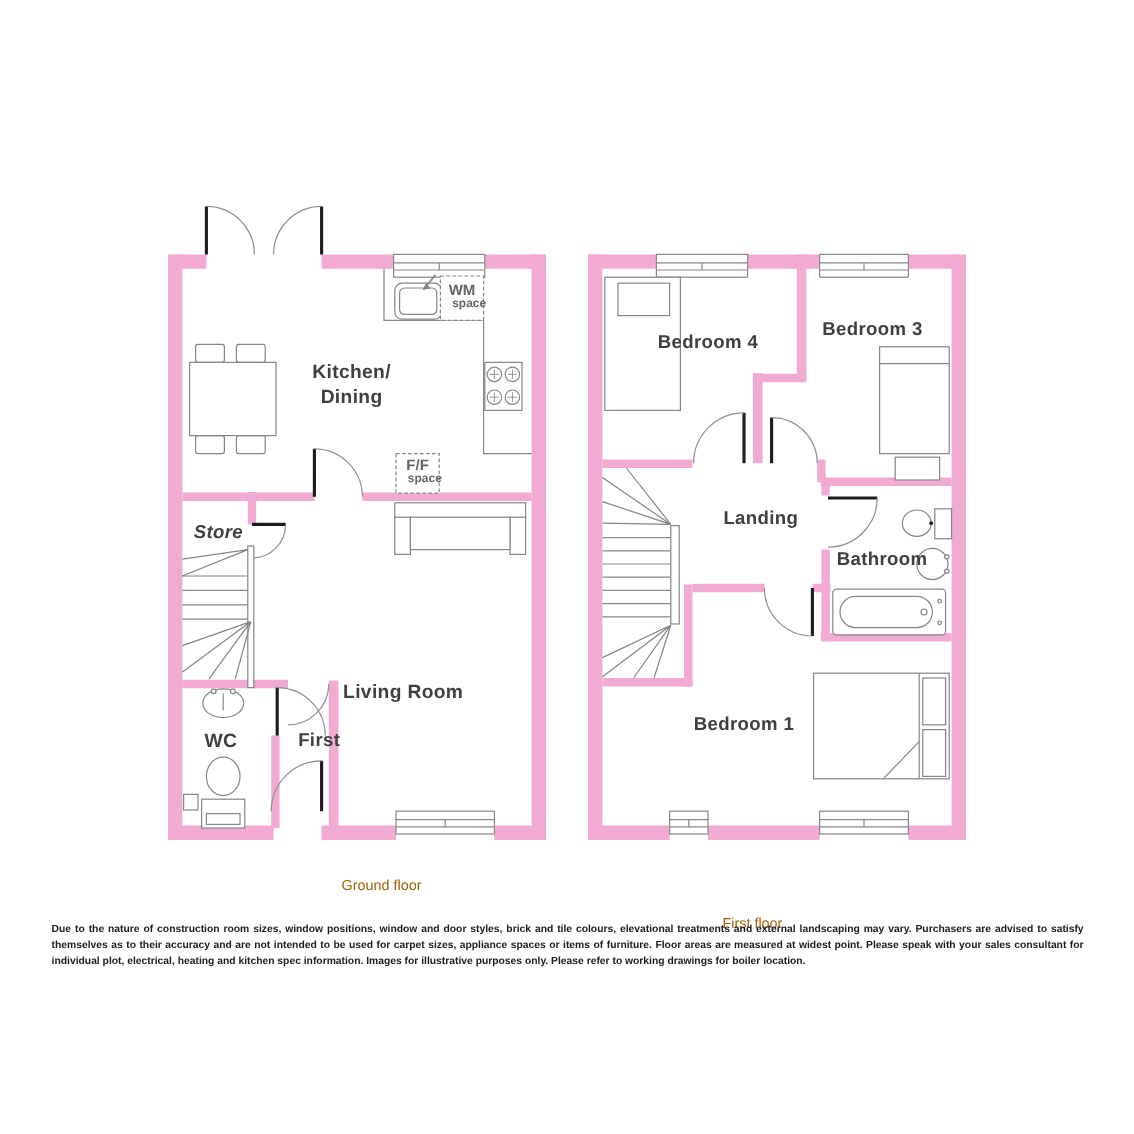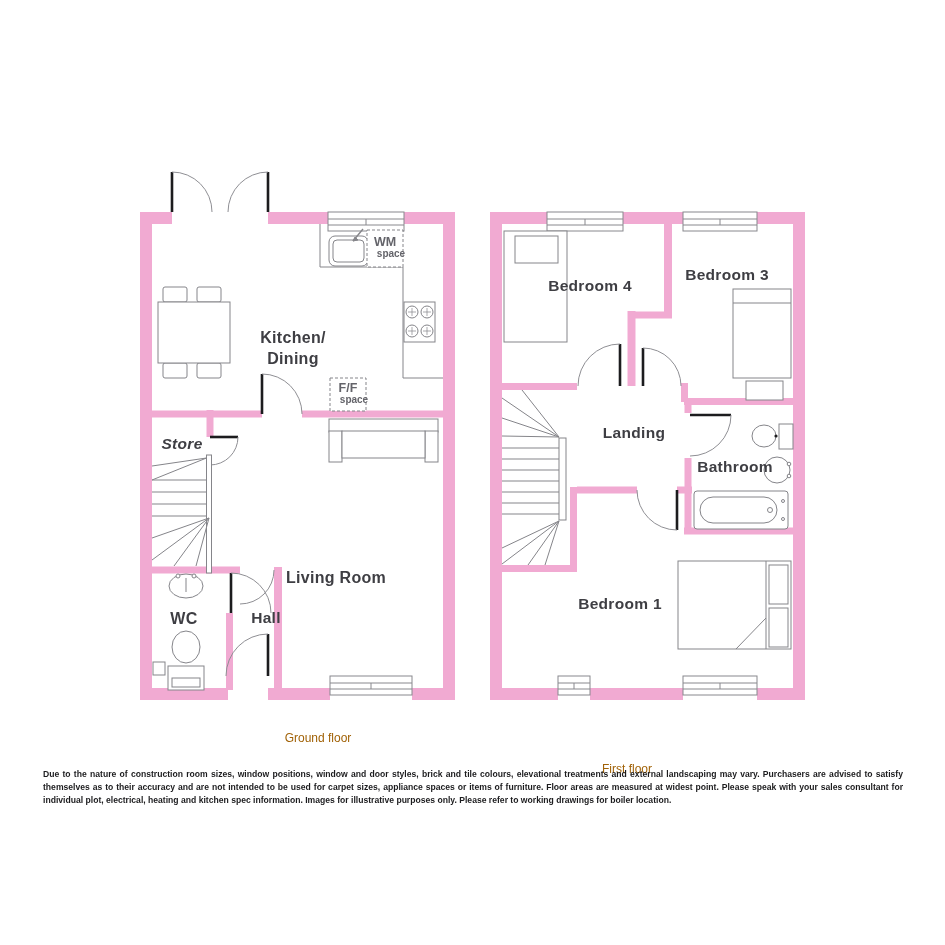--- a/index.html
+++ b/index.html
@@ -229,28 +229,28 @@
         <rect x="694" y="491" width="94" height="38" rx="3"></rect>
         <rect x="700" y="497" width="77" height="26" rx="13"></rect>
         <circle cx="770" cy="510" r="2.5"></circle>
         <circle cx="783" cy="501" r="1.5"></circle>
         <circle cx="783" cy="519" r="1.5"></circle>
       </g>
     </g>
   </g>
 </svg>
 
-<div class="room-label big" style="left:293px;top:321px;margin-top:27px;">
+<div class="room-label big" style="left:293px;top:321px;">
   <span>Kitchen/</span><br>
   <span>Dining</span>
 </div>
 <div class="room-label" style="left:182px;top:444px;font-style:italic;">Store</div>
 <div class="room-label big" style="left:336px;top:529px;margin-top:48px;">Living Room</div>
 <div class="room-label big" style="left:184px;top:618px;">WC</div>
-<div class="room-label" style="left:266px;top:618px;">Hall</div>
+<div class="room-label" style="left:266px;top:618px;">First</div>
 
 <div class="appl-label" style="left:385px;top:248px;">
   <span class="l1">WM</span>
   <span class="l2">space</span>
 </div>
 <div class="appl-label" style="left:348px;top:394px;">
   <span class="l1">F/F</span>
   <span class="l2">space</span>
 </div>
 

